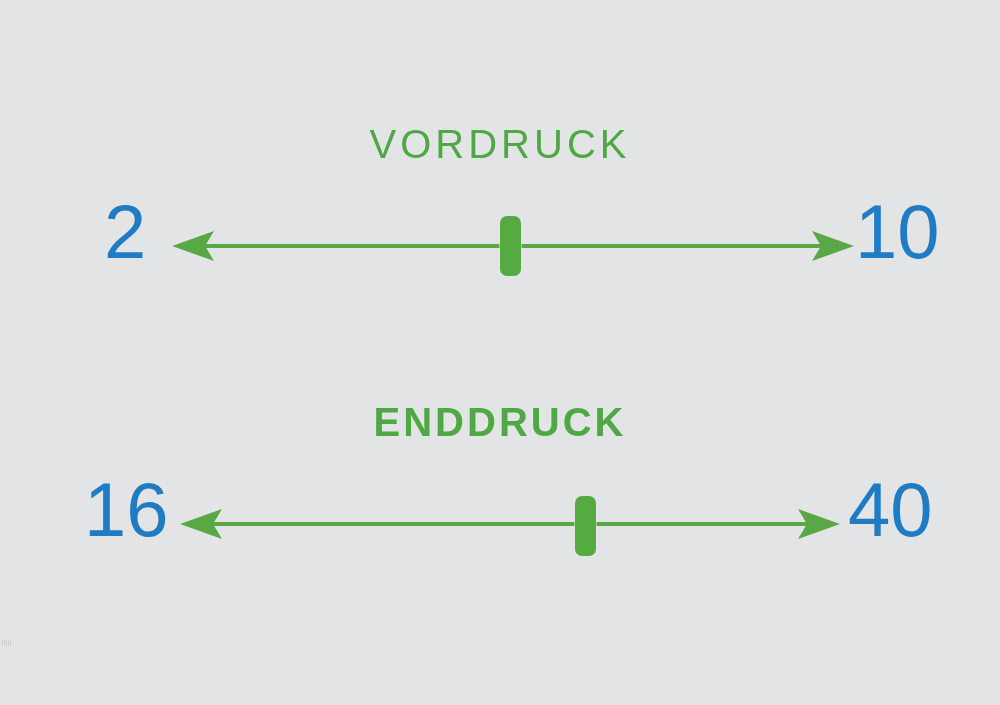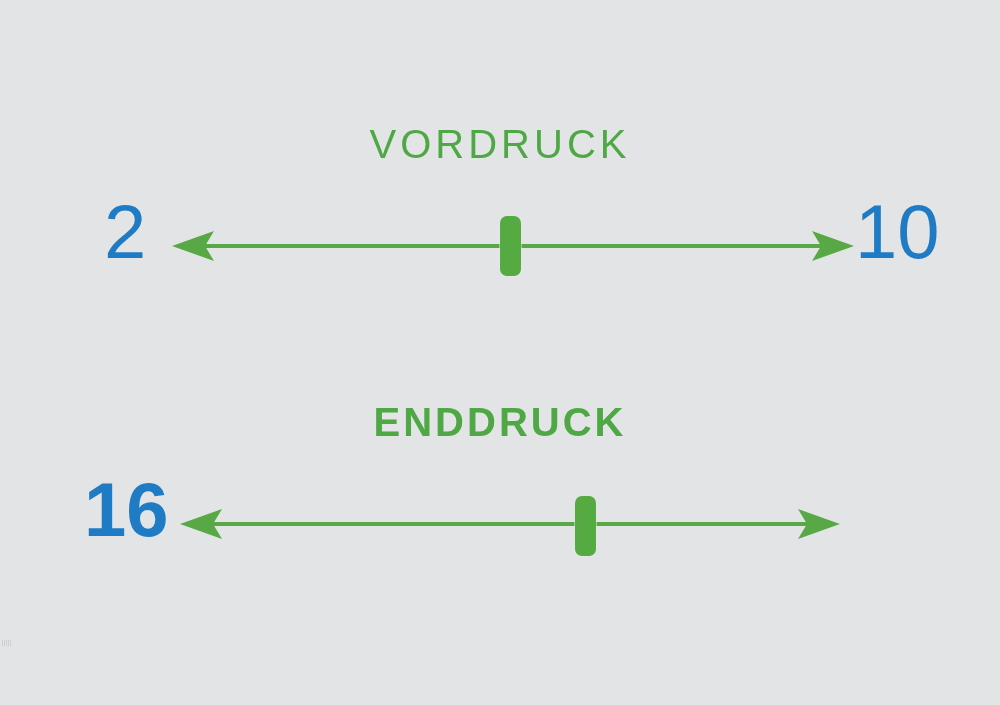--- a/index.html
+++ b/index.html
@@ -60,21 +60,21 @@
     color: #1f7cc4;
     font-family: "Liberation Sans", sans-serif;
     font-size: 76px;
     font-weight: 400;
     line-height: 76px;
     white-space: nowrap;
     user-select: none;
   }
   .row-1 .endpoint-min { left: 104px;  top: 14px; }
   .row-1 .endpoint-max { left: 855px;  top: 14px; }
-  .row-2 .endpoint-min { left: 84px;   top: 14px; font-weight: bold; }
+  .row-2 .endpoint-min { left: 84px;   top: 14px; }
   .row-2 .endpoint-max { left: 848px;  top: 14px; }
 
   
   .axis {
     position: absolute;
     top: 42px;
     height: 48px;
   }
   .row-1 .axis { left: 172px; width: 682px; }
   .row-2 .axis { left: 180px; width: 660px; }
@@ -152,19 +152,20 @@
       <div class="axis">
         <svg viewBox="0 0 660 48" preserveAspectRatio="none" aria-hidden="true">
           <rect x="26" y="22" width="608" height="4" fill="#58a946"></rect>
           <path d="M 0 24 L 42 9 L 33 24 L 42 39 Z" fill="#58a946"></path>
           <path d="M 660 24 L 618 9 L 627 24 L 618 39 Z" fill="#58a946"></path>
         </svg>
       </div>
 
       <div class="handle"></div>
 
+      <div class="endpoint endpoint-max">40</div>
 
     </div>
   </div>
 
   <div class="scan-artifact"></div>
 
 </div>
 
 </body></html>

